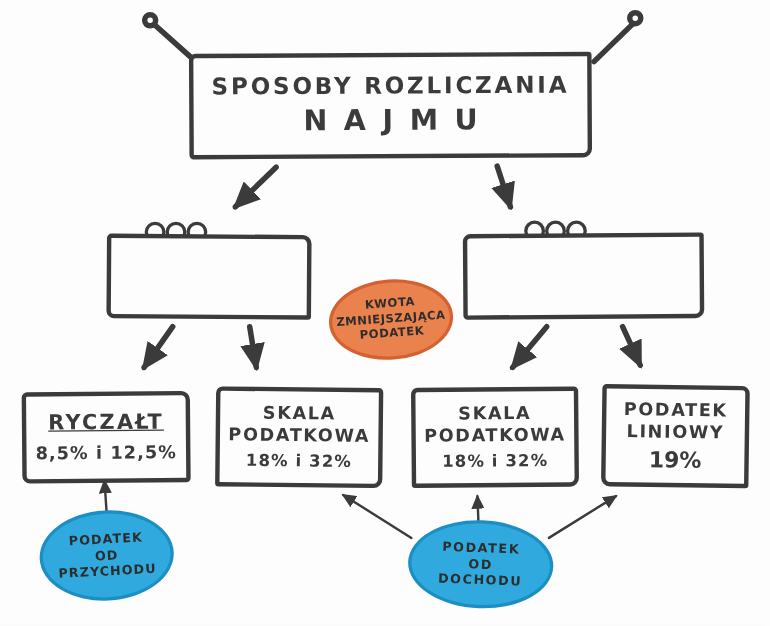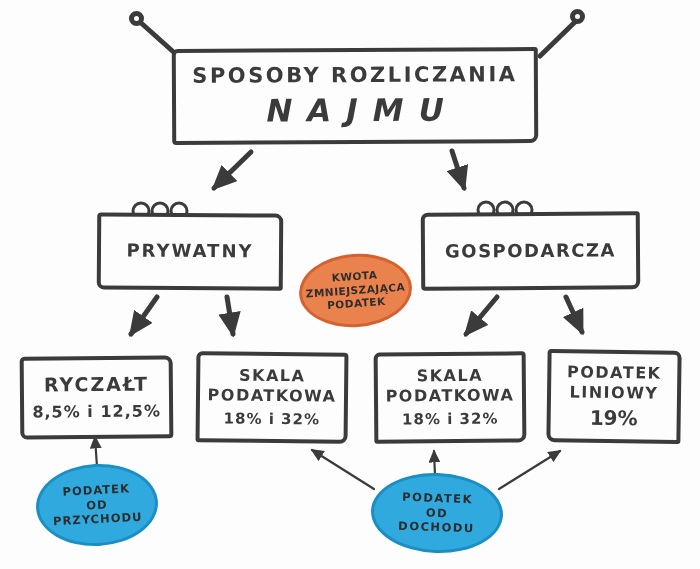--- a/index.html
+++ b/index.html
@@ -41,37 +41,37 @@
     display:flex;flex-direction:column;align-items:center;justify-content:center;
     text-align:center;color:var(--ink);font-weight:bold;
   }
   .node span{display:block;line-height:1.25;}
   .banner{
     left:172px;top:48px;width:366px;height:96px;
     transform:rotate(-.3deg);
     border-radius:6px 3px 8px 4px;
   }
   .banner .t1{font-size:21px;letter-spacing:2.5px;}
-  .banner .t2{font-size:31px;letter-spacing:15px;margin-top:3px;text-indent:15px;font-style:italic;}
+  .banner .t2{font-size:26px;letter-spacing:15px;margin-top:3px;text-indent:15px;}
   .box-najem{
     left:97px;top:213px;width:186px;height:77px;
     transform:rotate(.4deg);font-size:18px;letter-spacing:2px;
     border-radius:4px 8px 3px 7px;
   }
   .box-dzialalnosc{
     left:421px;top:212px;width:219px;height:78px;
     transform:rotate(-.4deg);font-size:18px;letter-spacing:1.5px;
     border-radius:7px 3px 8px 4px;
   }
   .box-ryczalt{
     left:20px;top:356px;width:153px;height:83px;
     transform:rotate(-.5deg);
     border-radius:5px 8px 4px 7px;
   }
-  .box-ryczalt .t1{font-size:19px;letter-spacing:2px;}
+  .box-ryczalt .t1{font-size:19px;letter-spacing:2px;text-decoration:underline;}
   .box-ryczalt .t2{font-size:16px;letter-spacing:1px;margin-top:6px;}
   .box-skala{
     width:152px;height:91px;border-radius:6px 4px 8px 3px;
   }
   .box-skala .t1,.box-skala .t2{font-size:16px;letter-spacing:1.5px;}
   .box-skala .t3{font-size:15px;margin-top:4px;letter-spacing:1px;}
   .box-skala1{left:196px;top:352px;transform:rotate(.6deg);}
   .box-skala2{left:374px;top:352px;transform:rotate(-.5deg);}
   .box-liniowy{
     left:547px;top:350px;width:134px;height:93px;
@@ -145,24 +145,22 @@
 
   <div class="pin" style="left:129px;top:11px;"></div>
   <div class="pin" style="left:570px;top:9px;"></div>
 
   <div class="node banner">
     <span class="t1">SPOSOBY ROZLICZANIA</span>
     <span class="t2">NAJMU</span>
   </div>
 
   <div class="node box-najem">
-    <span>PRYWATNY</span>
   </div>
   <div class="node box-dzialalnosc">
-    <span>GOSPODARCZA</span>
   </div>
 
   <div class="bubble bubble-kwota">
     <span>KWOTA</span>
     <span>ZMNIEJSZAJĄCA</span>
     <span>PODATEK</span>
   </div>
 
   <div class="node box-ryczalt">
     <span class="t1">RYCZAŁT</span>

